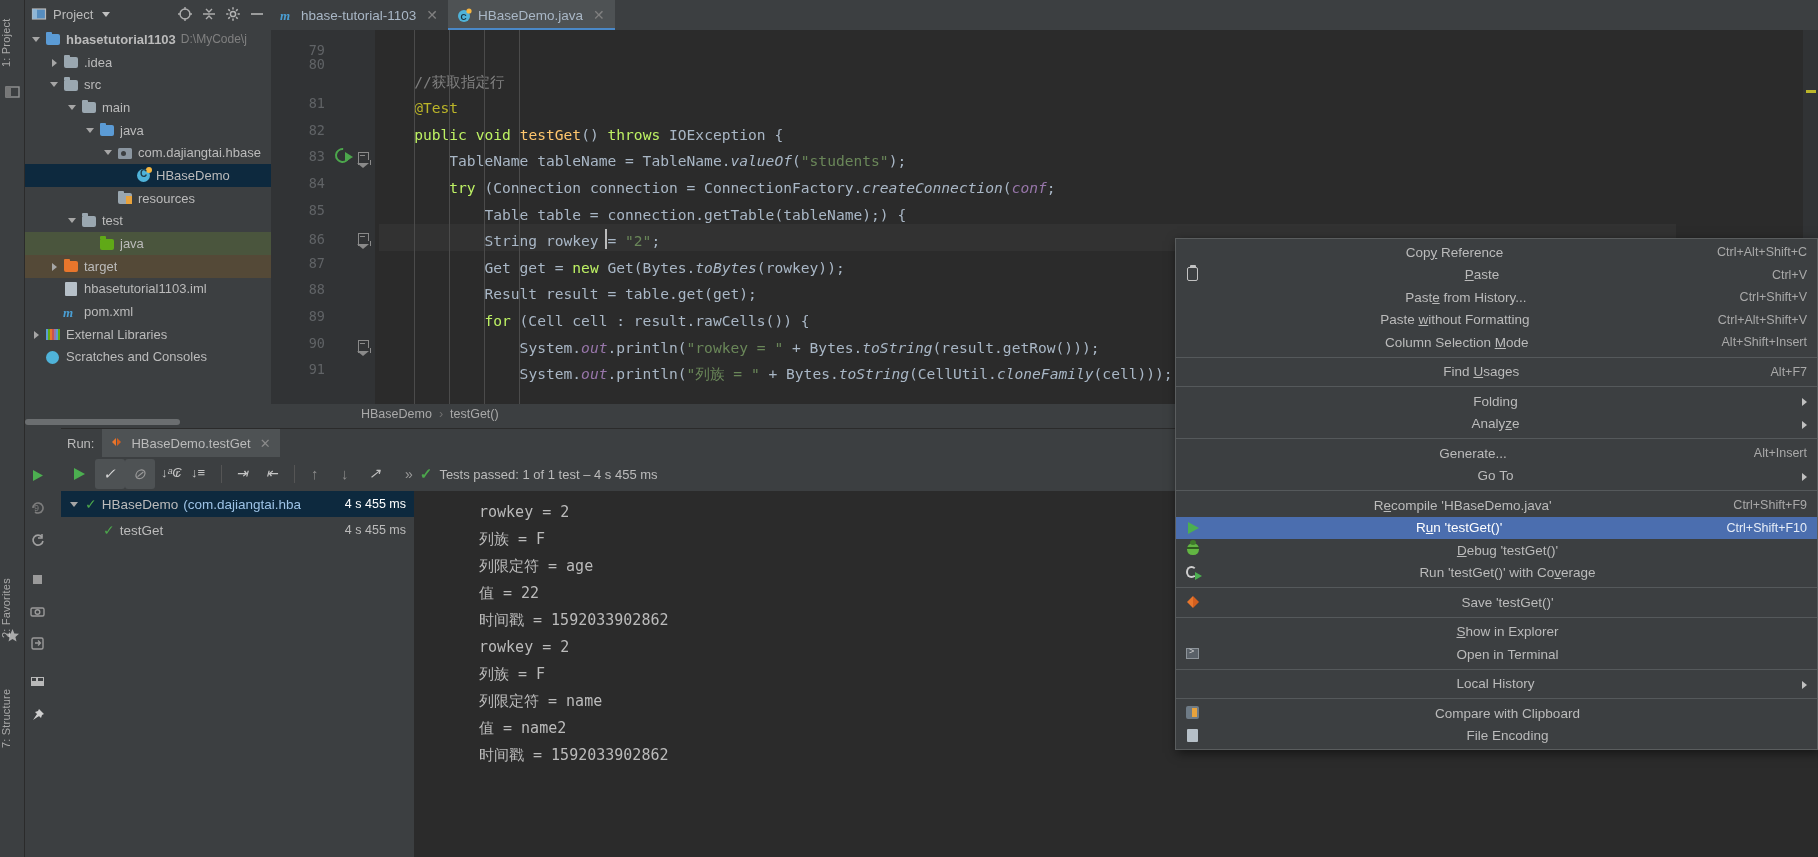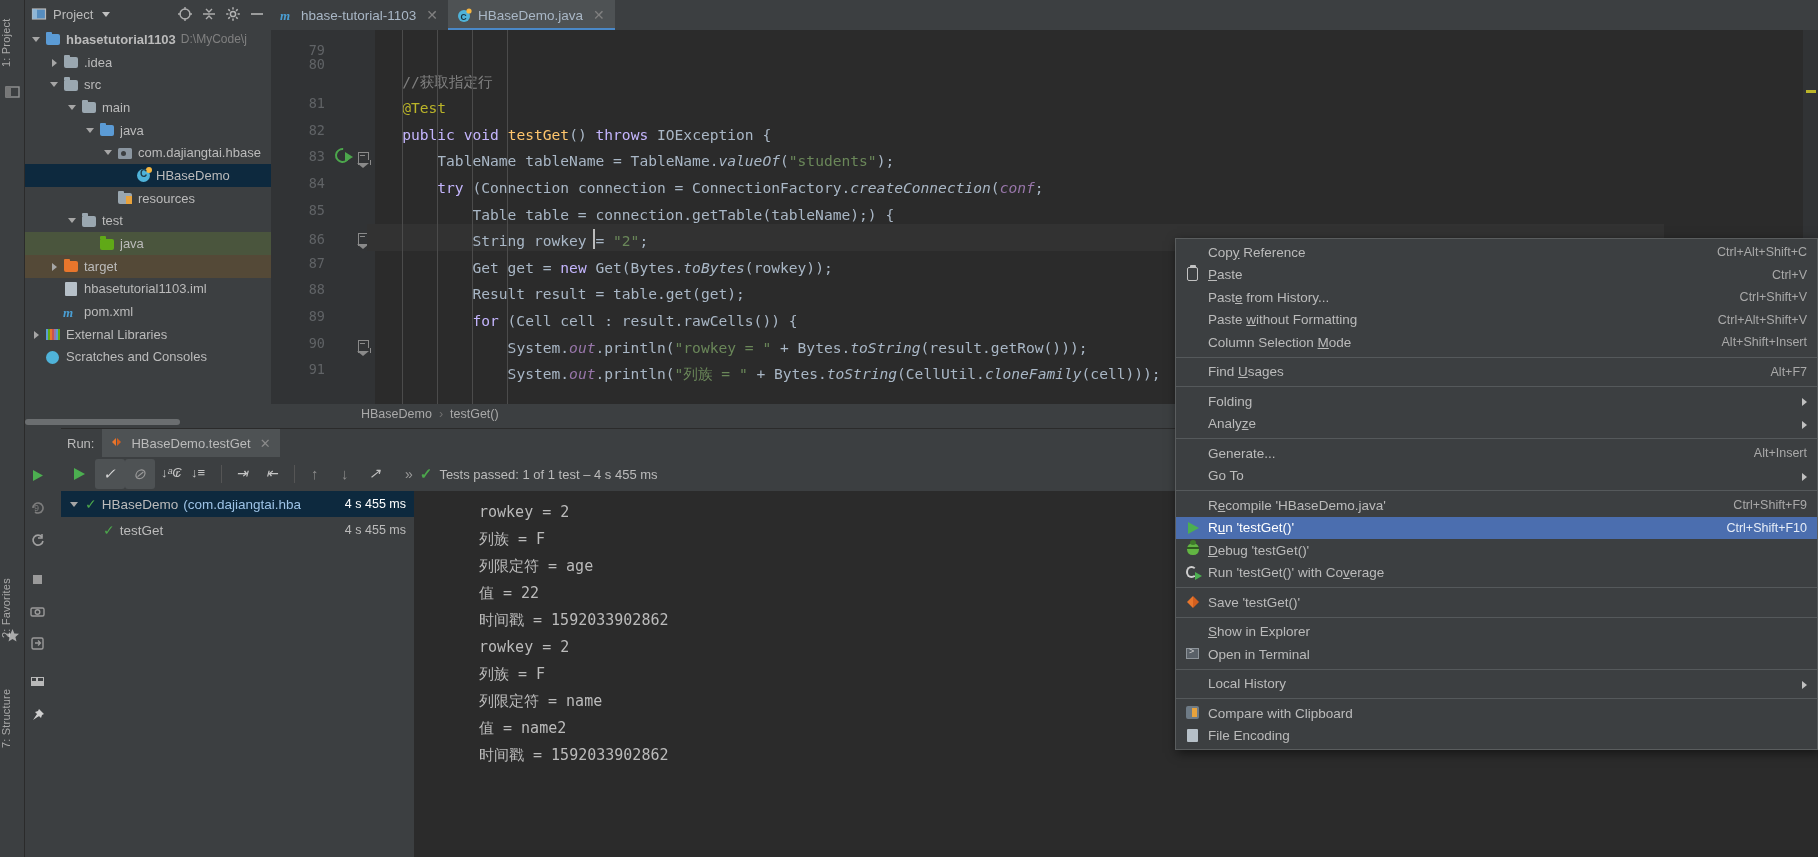--- a/index.html
+++ b/index.html
@@ -136,29 +136,29 @@
   .foldmark s{ position:absolute; left:-1px; top:11px; width:0; height:0;
     border-left:6px solid transparent; border-right:6px solid transparent; border-top:5px solid #8a8a8a; }
 
   .runmark{ position:absolute; left:64px; width:20px; height:20px; }
   .runmark .circ{ position:absolute; left:0; top:0; width:15px; height:15px; border-radius:50%;
         border:2.5px solid #4ca64c; border-right-color:transparent; transform:rotate(-40deg);}
   .runmark .tri{ position:absolute; left:10px; top:4px; width:0;height:0;
         border-left:8px solid #4ca64c; border-top:5px solid transparent; border-bottom:5px solid transparent;}
 
   .codearea{
-    position:absolute; left:96px; top:0; right:0; height:394px;
+    position:absolute; left:108px; top:0; right:0; height:394px;
     font-family:"DejaVu Sans Mono", monospace; font-size:14.6px; line-height:26.6px;
     color:#a9b7c6; white-space:pre;
   }
   .codeline{ position:absolute; left:0; width:100%; height:26.6px; }
   .hl-row{ position:absolute; left:0; width:1297px; height:26.6px; background:#323232; }
   .indent-guide{ position:absolute; top:0; width:1px; background:#4b4b4b; }
 
-  .k{color:#c4b5fd;} .s{color:#6a8759;} .a{color:#bbb529;}
+  .k{color:#bef264;} .s{color:#6a8759;} .a{color:#bbb529;}
   .m{color:#ffc66d;} .f{color:#9876aa;font-style:italic;} .st{color:#a9b7c6;font-style:italic;}
   .c{color:#808080;} .p{color:#a9b7c6;}
 
   .caret{ position:absolute; width:2px; height:20px; background:#bbbbbb; }
 
   .editor-right-strip{
     position:absolute; right:0; top:0; width:15px; height:394px; background:#313335;
   }
   .warnmark{ position:absolute; right:2px; width:10px; height:3px; background:#bbb529; }
 
@@ -216,21 +216,21 @@
 
   
   .ctxmenu{
     position:absolute; left:1175px; top:238px; width:643px; min-height:500px;
     background:#3c3f41; border:1px solid #5a5d5e;
     box-shadow:2px 3px 10px rgba(0,0,0,.55); padding:2px 0;
     font-size:13.5px; z-index:50;
   }
   .mi{
     height:22.5px; display:flex; align-items:center; position:relative;
-    padding:0 10px 0 8px; color:#bbbbbb; cursor:default;
+    padding:0 10px 0 8px; color:#bbbbbb; cursor:default;text-align:center;
   }
   .mi.hi{ background:#4b6eaf; color:#ffffff; }
   .mi .micon{ width:18px; height:16px; flex:none; position:relative; margin-right:6px; }
   .mi .mtext{ flex:1; white-space:nowrap; }
   .mi .mkeys{ color:#a9a9a9; font-size:12.5px; margin-left:16px; white-space:nowrap; }
   .mi.hi .mkeys{ color:#e6edf7; }
   .mi .subarrow{ width:10px; margin-left:14px; position:relative; }
   .mi .subarrow::after{
     content:""; position:absolute; right:0; top:-3px;
     border-left:5px solid #c0c0c0; border-top:4px solid transparent; border-bottom:4px solid transparent;

